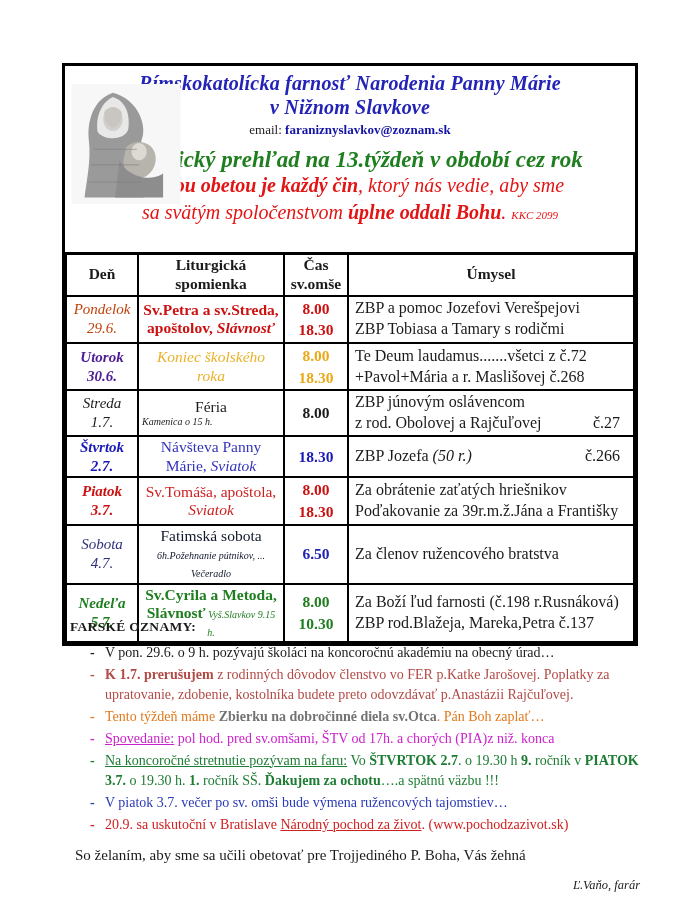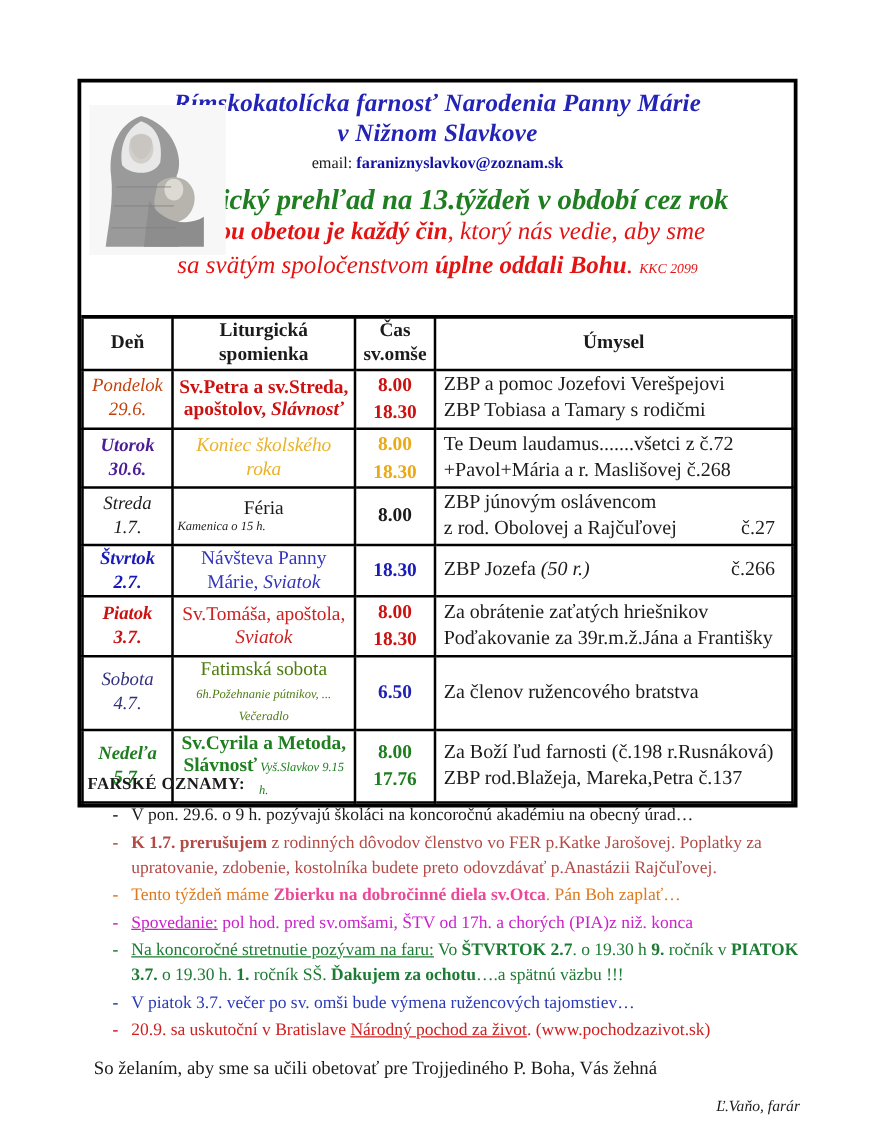--- a/index.html
+++ b/index.html
@@ -169,52 +169,52 @@
             <td class="int">
               <div class="int-line"><span><span>Za obrátenie zaťatých hriešnikov</span></span></div>
               <div class="int-line"><span><span>Poďakovanie za 39r.m.ž.Jána a Františky</span></span></div>
             </td>
           </tr>
           <tr>
             <td class="day" style="color: rgb(49, 49, 126);">
               <div>Sobota</div>
               <div>4.7.</div>
             </td>
-            <td class="mem" style="color: #4d7c0f;"><span>Fatimská sobota</span><br><span class="small-note" style="font-style: italic;">6h.Požehnanie pútnikov, ... Večeradlo</span></td>
+            <td class="mem" style="color: #0f172a;"><span>Fatimská sobota</span><br><span class="small-note" style="font-style: italic;">6h.Požehnanie pútnikov, ... Večeradlo</span></td>
             <td class="time" style="color: rgb(34, 34, 176);">
               <div>6.50</div>
             </td>
             <td class="int">
               <div class="int-line"><span><span>Za členov ružencového bratstva</span></span></div>
             </td>
           </tr>
           <tr>
             <td class="day" style="color: rgb(31, 126, 31); font-weight: bold;">
               <div>Nedeľa</div>
               <div>5.7.</div>
             </td>
             <td class="mem" style="color: rgb(31, 126, 31);"><span style="font-weight: bold;">Sv.Cyrila a Metoda,</span><br><span style="font-weight: bold;">Slávnosť</span><span class="small-note" style="font-style: italic;"> Vyš.Slavkov 9.15 h.</span></td>
             <td class="time" style="color: rgb(31, 126, 31);">
               <div>8.00</div>
-              <div>17.76</div>
+              <div>10.30</div>
             </td>
             <td class="int">
               <div class="int-line"><span><span>Za Boží ľud farnosti (č.198 r.Rusnáková)</span></span></div>
               <div class="int-line"><span><span>ZBP rod.Blažeja, Mareka,Petra č.137</span></span></div>
             </td>
           </tr>
         </tbody>
     </table>
   </div>
 
   <div class="oz-head">FARSKÉ OZNAMY:</div>
   <ul class="oz">
       <li style="color: rgb(27, 27, 27);"><span class="dash">-</span><span><span>V pon. 29.6. o 9 h. pozývajú školáci na koncoročnú akadémiu na obecný úrad…</span></span></li>
       <li style="color: rgb(178, 74, 70);"><span class="dash">-</span><span><span style="font-weight: bold;">K 1.7. prerušujem </span><span>z rodinných dôvodov členstvo vo FER p.Katke Jarošovej. Poplatky za upratovanie, zdobenie, kostolníka budete preto odovzdávať p.Anastázii Rajčuľovej.</span></span></li>
-      <li style="color: rgb(224, 121, 28);"><span class="dash">-</span><span><span>Tento týždeň máme </span><span style="font-weight: bold; color: #ec4899;">Zbierku na dobročinné diela sv.Otca</span><span>. Pán Boh zaplať…</span></span></li>
+      <li style="color: rgb(224, 121, 28);"><span class="dash">-</span><span><span>Tento týždeň máme </span><span style="font-weight: bold; color: #737373;">Zbierku na dobročinné diela sv.Otca</span><span>. Pán Boh zaplať…</span></span></li>
       <li style="color: rgb(202, 34, 202);"><span class="dash">-</span><span><span style="text-decoration: underline;">Spovedanie:</span><span>  pol hod. pred sv.omšami, ŠTV od 17h. a chorých (PIA)z niž. konca</span></span></li>
       <li style="color: rgb(29, 124, 51);"><span class="dash">-</span><span><span style="text-decoration: underline;">Na koncoročné stretnutie pozývam na faru:</span><span> Vo </span><span style="font-weight: bold;">ŠTVRTOK 2.7</span><span>. o 19.30 h </span><span style="font-weight: bold;">9.</span><span> ročník v </span><span style="font-weight: bold;">PIATOK 3.7.</span><span> o 19.30 h. </span><span style="font-weight: bold;">1.</span><span> ročník SŠ. </span><span style="font-weight: bold;">Ďakujem za ochotu</span><span>….a spätnú väzbu !!!</span></span></li>
       <li style="color: rgb(42, 58, 182);"><span class="dash">-</span><span><span>V piatok 3.7. večer po sv. omši bude výmena ružencových tajomstiev…</span></span></li>
       <li style="color: rgb(207, 32, 32);"><span class="dash">-</span><span><span>20.9. sa uskutoční v Bratislave </span><span style="text-decoration: underline;">Národný pochod za život</span><span>. </span><span>(www.pochodzazivot.sk)</span></span></li>
     </ul>
 
   <div class="blessing">So želaním, aby sme sa učili obetovať pre Trojjediného P. Boha, Vás žehná</div>
   <div class="signature">Ľ.Vaňo, farár</div>
 </div>
 

